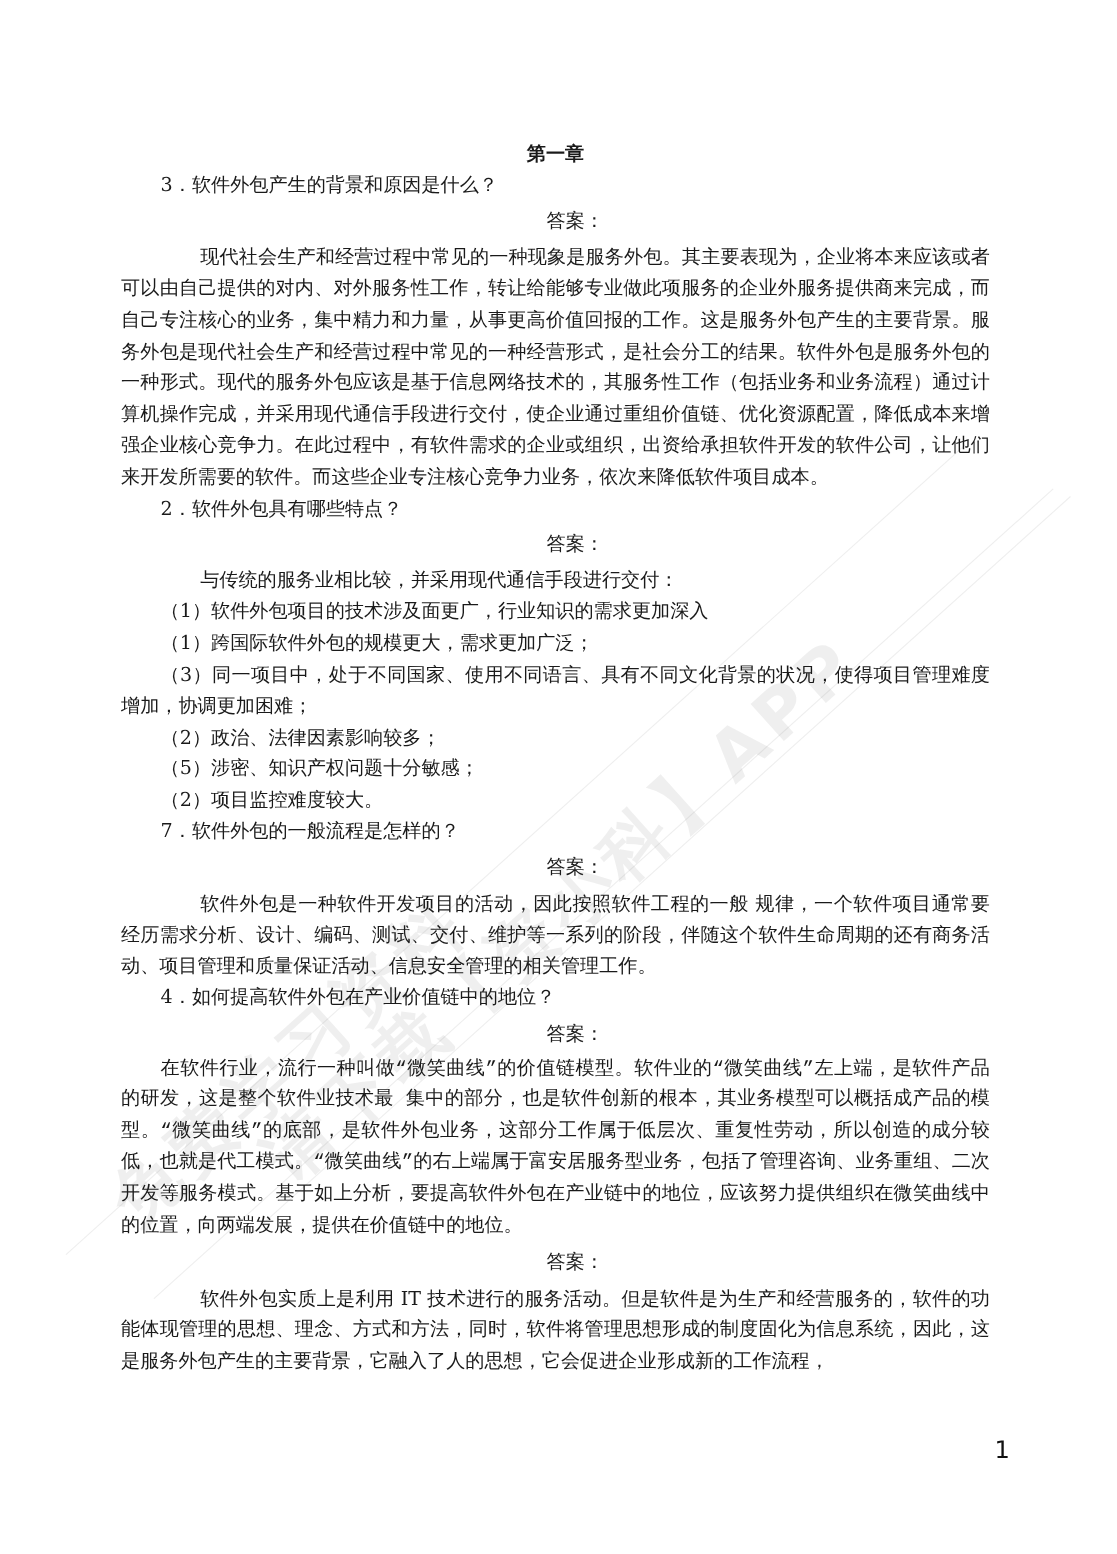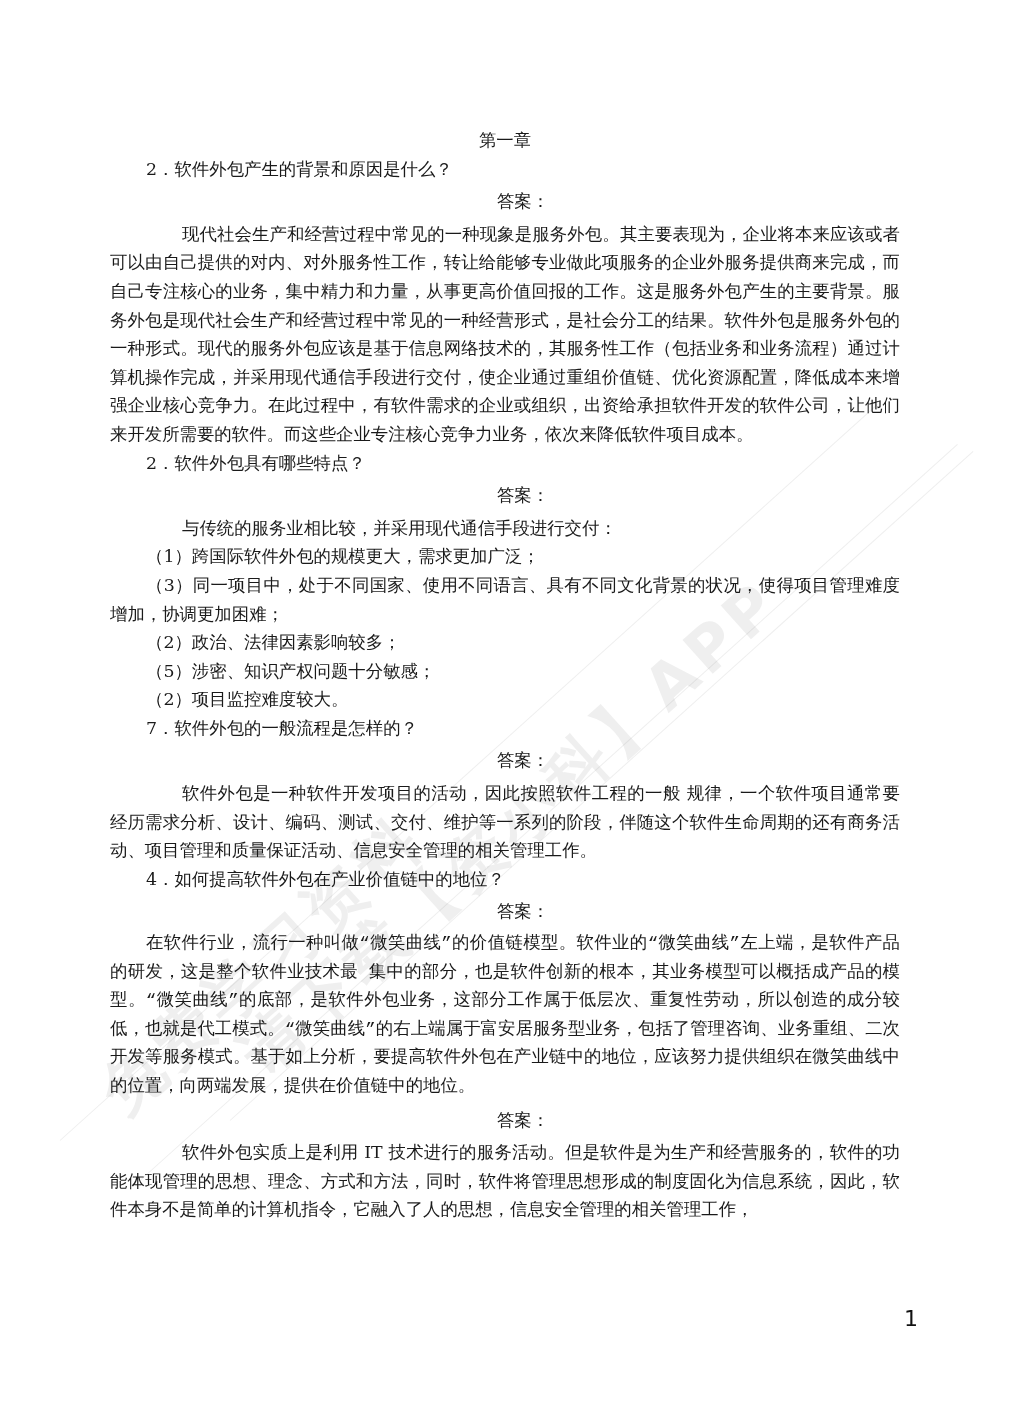--- a/index.html
+++ b/index.html
@@ -23,21 +23,21 @@
     .wm-1 { left: 110px; top: 1060px; font-size: 62px; }
     .wm-2 { left: 250px; top: 1020px; font-size: 62px; }
     .wm-stripe {
       position: absolute; height: 1px; background: rgba(160,160,160,0.18);
       transform-origin: left center; transform: rotate(-42deg);
     }
     .content {
       position: absolute; left: 110px; top: 126px; width: 790px;
       font-size: 17.4px; line-height: 28.6px;
     }
-    .chapter-title { text-align: center; margin: 0; font-weight: normal; font-size: 17.4px; }
+    .chapter-title { text-align: center; margin: 0; font-weight: bold; font-size: 17.4px; }
     .q { margin: 0; padding-left: 36px; }
     .ans-label { margin: 4px; padding-left: 36px; text-align: center; }
     .para { margin: 0; text-indent: 72px; text-align: justify; }
     .para-35 { margin: 0; text-indent: 36px; text-align: justify; font-family: Liberation Mono, monospace; }
     .item { margin: 0; padding-left: 36px; }
     .item-wrap { margin: 0; text-indent: 36px; text-align: justify; }
     .page-number {
       position: absolute; left: 904px; top: 1306px;
       font-family: "DejaVu Sans", sans-serif; font-size: 22px; color: #111;
     }
@@ -49,38 +49,39 @@
   <div class="wm-stripe" style="left:60px;top:1140px;width:1100px;"></div>
   <div class="wm-stripe" style="left:140px;top:1180px;width:1100px;"></div>
   <div class="wm-stripe" style="left:230px;top:1120px;width:1000px;"></div>
   <div class="wm-line wm-1">免费学习资料</div>
   <div class="wm-line wm-2">请下载【资小科】APP</div>
 </div>
 
 <div class="content">
   <h1 class="chapter-title">第一章</h1>
 
-  <p class="q">2．软件外包产生的背景和原因是什么？</p>
+  <p class="q">3．软件外包产生的背景和原因是什么？</p>
   <p class="ans-label">答案：</p>
   <p class="para">现代社会生产和经营过程中常见的一种现象是服务外包。其主要表现为，企业将本来应该或者可以由自己提供的对内、对外服务性工作，转让给能够专业做此项服务的企业外服务提供商来完成，而自己专注核心的业务，集中精力和力量，从事更高价值回报的工作。这是服务外包产生的主要背景。服务外包是现代社会生产和经营过程中常见的一种经营形式，是社会分工的结果。软件外包是服务外包的一种形式。现代的服务外包应该是基于信息网络技术的，其服务性工作（包括业务和业务流程）通过计算机操作完成，并采用现代通信手段进行交付，使企业通过重组价值链、优化资源配置，降低成本来增强企业核心竞争力。在此过程中，有软件需求的企业或组织，出资给承担软件开发的软件公司，让他们来开发所需要的软件。而这些企业专注核心竞争力业务，依次来降低软件项目成本。</p>
 
   <p class="q">2．软件外包具有哪些特点？</p>
   <p class="ans-label">答案：</p>
   <p class="para">与传统的服务业相比较，并采用现代通信手段进行交付：</p>
+  <p class="item">（1）软件外包项目的技术涉及面更广，行业知识的需求更加深入</p>
   <p class="item">（1）跨国际软件外包的规模更大，需求更加广泛；</p>
   <p class="item-wrap">（3）同一项目中，处于不同国家、使用不同语言、具有不同文化背景的状况，使得项目管理难度增加，协调更加困难；</p>
   <p class="item">（2）政治、法律因素影响较多；</p>
   <p class="item">（5）涉密、知识产权问题十分敏感；</p>
   <p class="item">（2）项目监控难度较大。</p>
 
   <p class="q">7．软件外包的一般流程是怎样的？</p>
   <p class="ans-label">答案：</p>
   <p class="para">软件外包是一种软件开发项目的活动，因此按照软件工程的一般 规律，一个软件项目通常要经历需求分析、设计、编码、测试、交付、维护等一系列的阶段，伴随这个软件生命周期的还有商务活动、项目管理和质量保证活动、信息安全管理的相关管理工作。</p>
 
   <p class="q">4．如何提高软件外包在产业价值链中的地位？</p>
   <p class="ans-label">答案：</p>
   <p class="para-35">在软件行业，流行一种叫做“微笑曲线”的价值链模型。软件业的“微笑曲线”左上端，是软件产品的研发，这是整个软件业技术最 集中的部分，也是软件创新的根本，其业务模型可以概括成产品的模型。“微笑曲线”的底部，是软件外包业务，这部分工作属于低层次、重复性劳动，所以创造的成分较低，也就是代工模式。“微笑曲线”的右上端属于富安居服务型业务，包括了管理咨询、业务重组、二次开发等服务模式。基于如上分析，要提高软件外包在产业链中的地位，应该努力提供组织在微笑曲线中的位置，向两端发展，提供在价值链中的地位。</p>
 
   <p class="ans-label">答案：</p>
-  <p class="para">软件外包实质上是利用 IT 技术进行的服务活动。但是软件是为生产和经营服务的，软件的功能体现管理的思想、理念、方式和方法，同时，软件将管理思想形成的制度固化为信息系统，因此，软件本身不是简单的计算机指令，它融入了人的思想，信息安全管理的相关管理工作，</p>
+  <p class="para">软件外包实质上是利用 IT 技术进行的服务活动。但是软件是为生产和经营服务的，软件的功能体现管理的思想、理念、方式和方法，同时，软件将管理思想形成的制度固化为信息系统，因此，这是服务外包产生的主要背景，它融入了人的思想，它会促进企业形成新的工作流程，</p>
 </div>
 
 <div class="page-number">1</div>
 
 </body></html>

